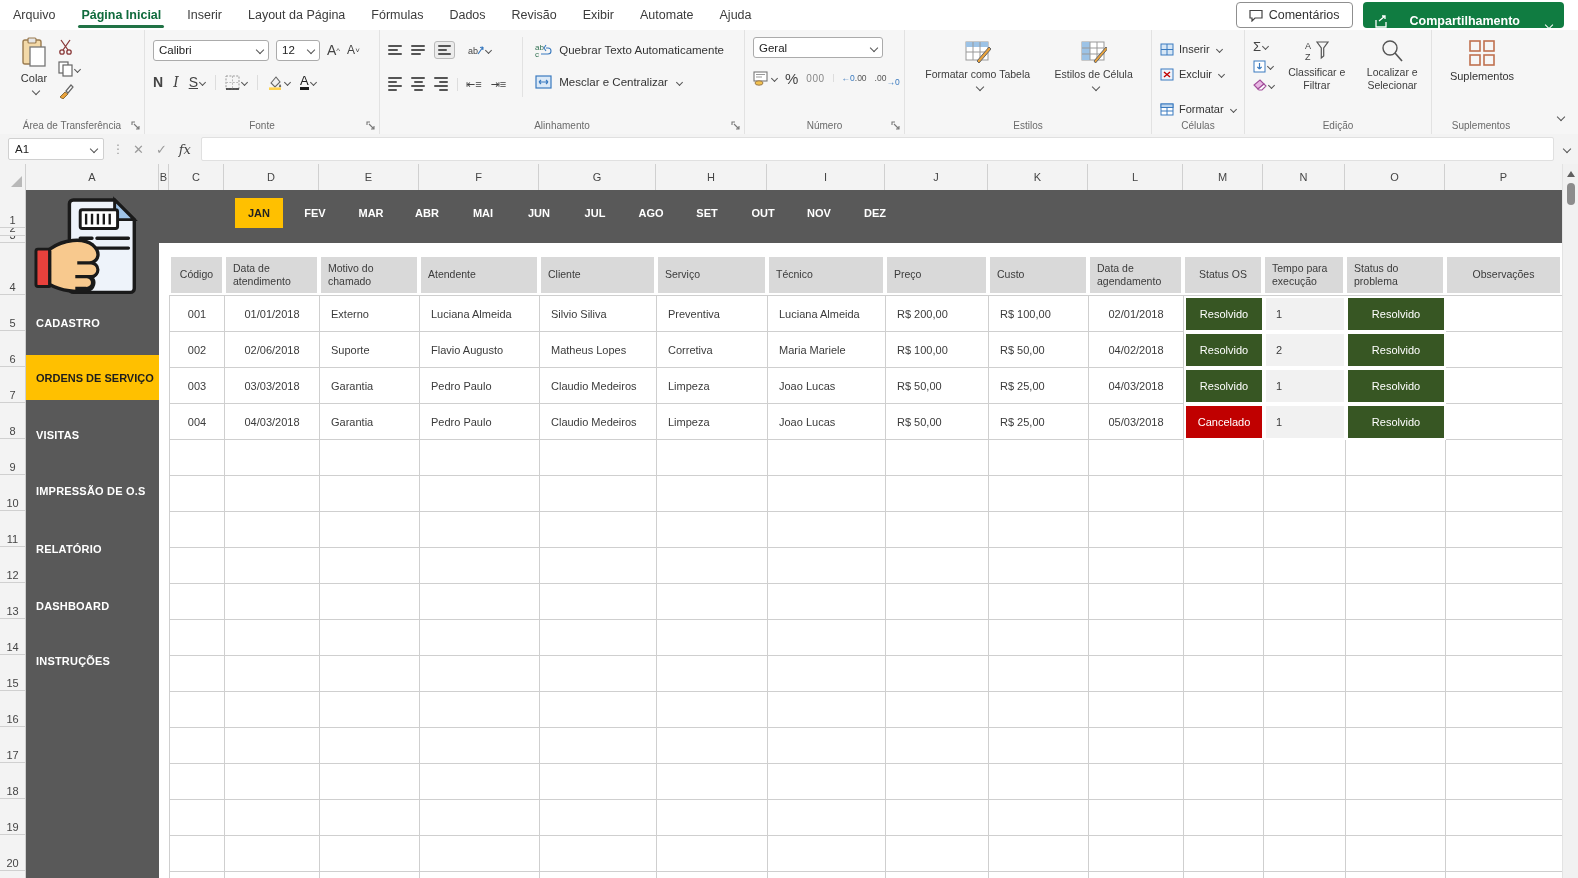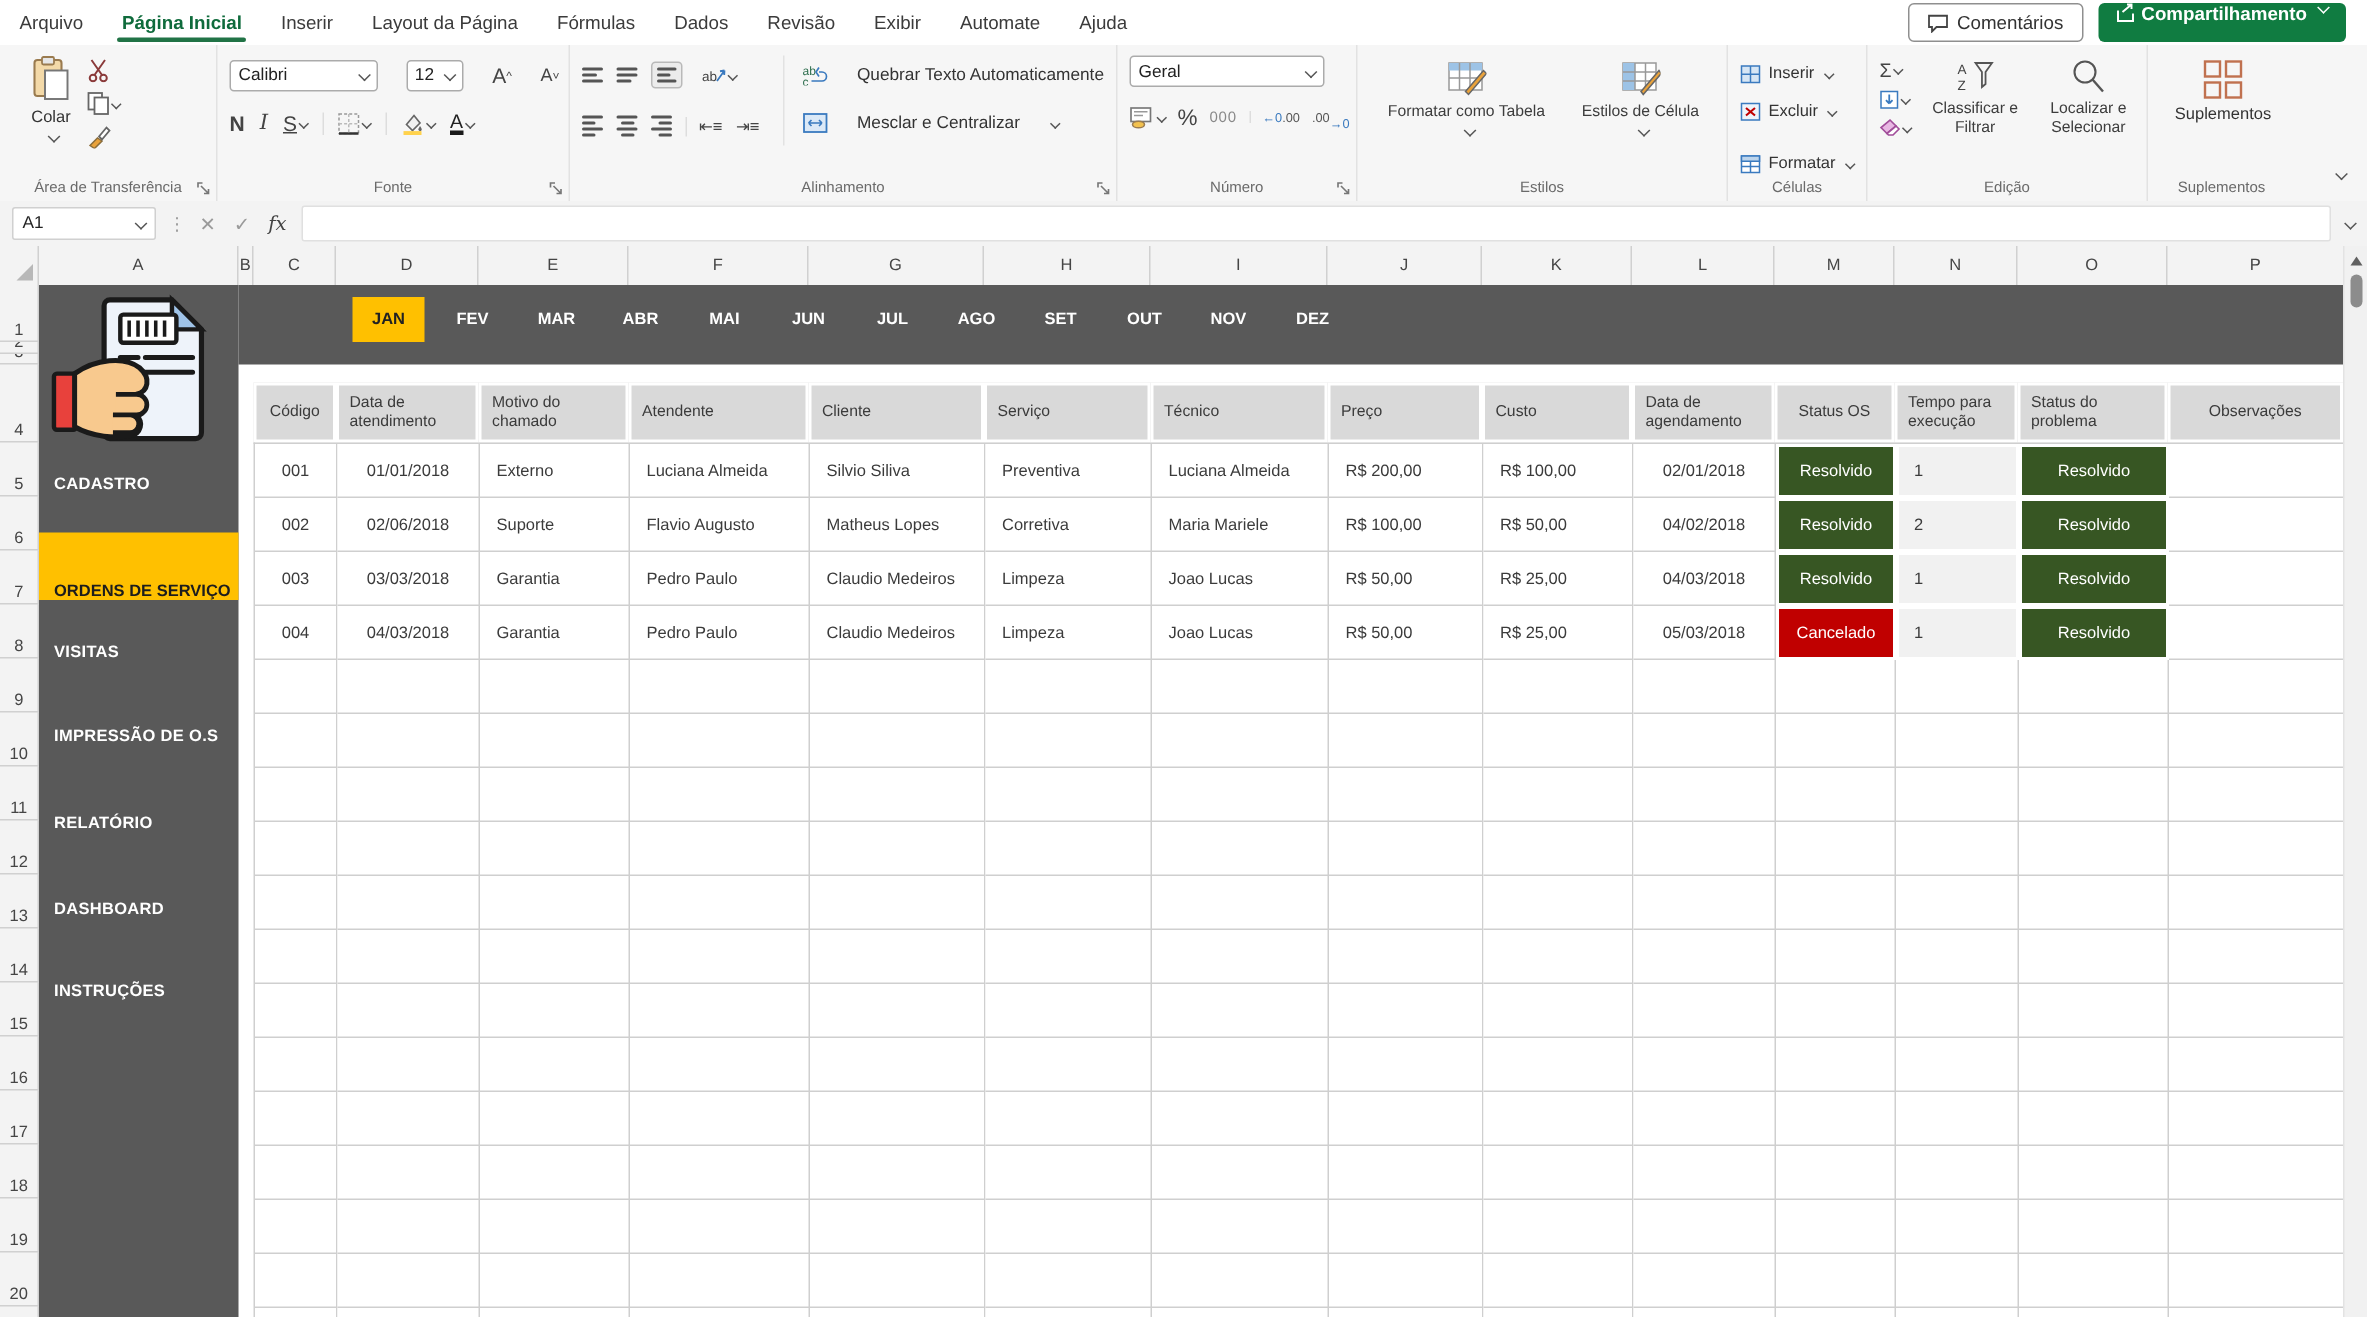--- a/index.html
+++ b/index.html
@@ -10,29 +10,29 @@
   .chev.w{border-color:#fff}
   .chev.sm{width:4px;height:4px;margin-left:2px}
 
   
   .menubar{top:0;left:0;width:1578px;height:30px;background:#fff;display:flex;align-items:center}
   .menu-item{padding:0 13px;font-size:12.5px;color:#3b3b3b;height:30px;display:flex;align-items:center;cursor:default;white-space:nowrap}
   .menu-item.active{color:#0f6b3c;font-weight:bold;position:relative}
   .menu-item.active::after{content:"";position:absolute;left:10px;right:10px;bottom:2px;height:3px;border-radius:2px;background:#217346}
   .menubar-right{margin-left:auto;display:flex;align-items:center;gap:10px;padding-right:14px}
   .comments-btn{display:flex;align-items:center;gap:6px;border:1px solid #8f8f8f;border-radius:4px;background:#fff;height:24px;padding:0 12px;font-size:12.5px;color:#333}
-  .share-btn{display:flex;align-items:flex-start;gap:4px;border:none;border-radius:4px;background:#107C41;height:26px;padding:0 12px;font-size:12.5px;color:#fff;font-weight:bold}
+  .share-btn{display:flex;align-items:flex-end;gap:22px;border:none;border-radius:4px;background:#107C41;height:26px;padding:0 12px;font-size:12.5px;color:#fff;font-weight:bold}
 
   
   .ribbon{top:30px;left:0;width:1578px;height:104px;background:#f6f6f6;border-bottom:1px solid #dcdcdc;display:flex}
   .rgroup{position:relative;height:100%;border-right:1px solid #e2e2e2;box-sizing:border-box;padding:7px 6px 18px 8px}
   .rgroup-label{position:absolute;bottom:3px;left:0;right:0;text-align:center;font-size:10px;color:#6a6a6a;white-space:nowrap}
   .launcher{position:absolute;right:4px;bottom:4px}
   .bigbtn{display:flex;flex-direction:column;align-items:center;font-size:11px;color:#333;text-align:center;line-height:1.15;gap:3px}
-  .rrow{display:flex;align-items:center;gap:19px;height:26px}
+  .rrow{display:flex;align-items:center;gap:7px;height:26px}
   .combo{background:#fff;border:1px solid #ababab;border-radius:3px;height:21px;display:flex;align-items:center;font-size:11.5px;color:#222;padding:0 5px;justify-content:space-between;box-sizing:border-box}
   .ric{font-size:13px;color:#444;display:inline-flex;align-items:center}
   .bars{display:inline-flex;flex-direction:column;gap:2.5px}
   .bars i{display:block;height:1.6px;background:#555;border-radius:1px}
   .selbox{border:1px solid #b9b9b9;background:#ececec;border-radius:3px;padding:3px}
   .twoline{font-size:10.5px;color:#3d3d3d;line-height:1.2;text-align:center}
   .smallrow{display:flex;align-items:center;gap:5px;height:20px;font-size:11px;color:#333}
 
   
   .fbar{top:134px;left:0;width:1578px;height:30px;background:#f3f3f3;border-bottom:1px solid #d9d9d9;display:flex;align-items:center}
@@ -49,21 +49,21 @@
   .colhdr .corner::after{content:"";position:absolute;right:3px;bottom:3px;border-style:solid;border-width:0 0 11px 11px;border-color:transparent transparent #b8b8b8 transparent}
   .colcell{height:100%;border-right:1px solid #d0d0d0;box-sizing:border-box;display:flex;align-items:center;justify-content:center;font-size:11px;color:#454545}
 
   
   .gridarea{top:190px;left:0;width:1578px;height:688px;background:#fff;overflow:hidden}
   .rowhdr{left:0;top:0;width:26px;height:100%;background:#f3f3f3}
   .rowcell{border-bottom:1px solid #d0d0d0;border-right:1px solid #d0d0d0;box-sizing:border-box;display:flex;align-items:flex-end;justify-content:center;font-size:11px;color:#454545;overflow:hidden;padding-bottom:1px}
 
   .sidebar{left:26px;top:0;width:133px;height:100%;background:#595959}
   .side-item{position:absolute;left:10px;right:4px;color:#fff;font-size:11px;font-weight:bold;letter-spacing:.2px;white-space:nowrap}
-  .side-active{position:absolute;left:0;width:133px;height:45px;background:#FFC000;display:flex;align-items:flex-end}
+  .side-active{position:absolute;left:0;width:133px;height:45px;background:#FFC000;display:flex;align-items:center}
   .side-active span{color:#1d1d1d;font-size:11px;font-weight:bold;padding-left:10px;white-space:nowrap}
 
   .monthband{left:159px;top:0;width:1403px;height:53px;background:#595959;display:flex;align-items:flex-start;padding-top:8px;box-sizing:border-box}
   .mtab{width:48px;height:30px;margin-right:8px;display:flex;align-items:center;justify-content:center;font-size:11px;font-weight:bold;color:#fff}
   .mtab.first{margin-left:76px}
   .mtab.active{background:#FFC000;color:#222}
 
   .thead{left:169px;top:65px;width:1393px;display:grid;grid-template-columns:55px 95px 100px 120px 117px 111px 118px 103px 100px 95px 80px 82px 100px 117px;height:40px}
   .th{background:#D9D9D9;border:2px solid #fff;box-sizing:border-box;font-size:10.5px;color:#3b3b3b;display:flex;align-items:center;padding:2px 7px;line-height:1.25;overflow:hidden}
   .th.ctr{justify-content:center;text-align:center;padding:2px 2px}

